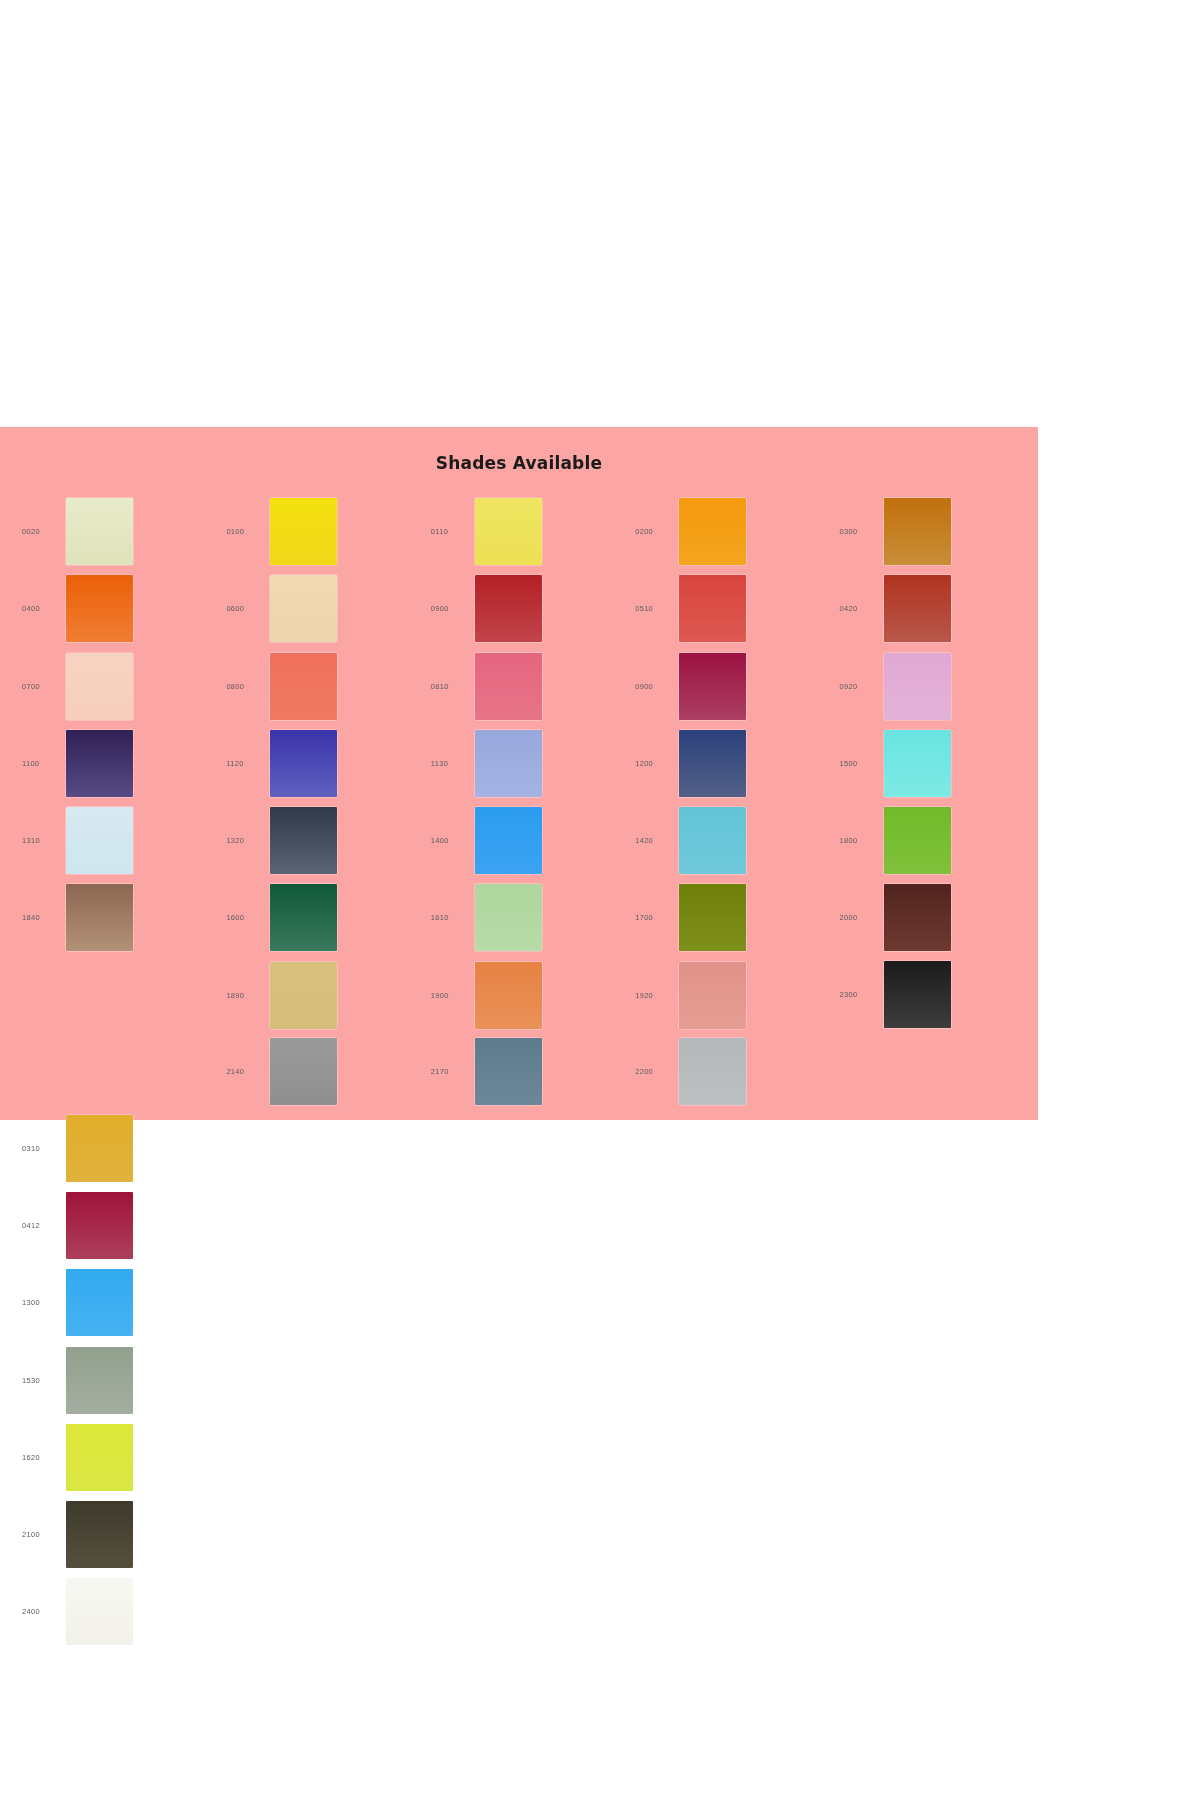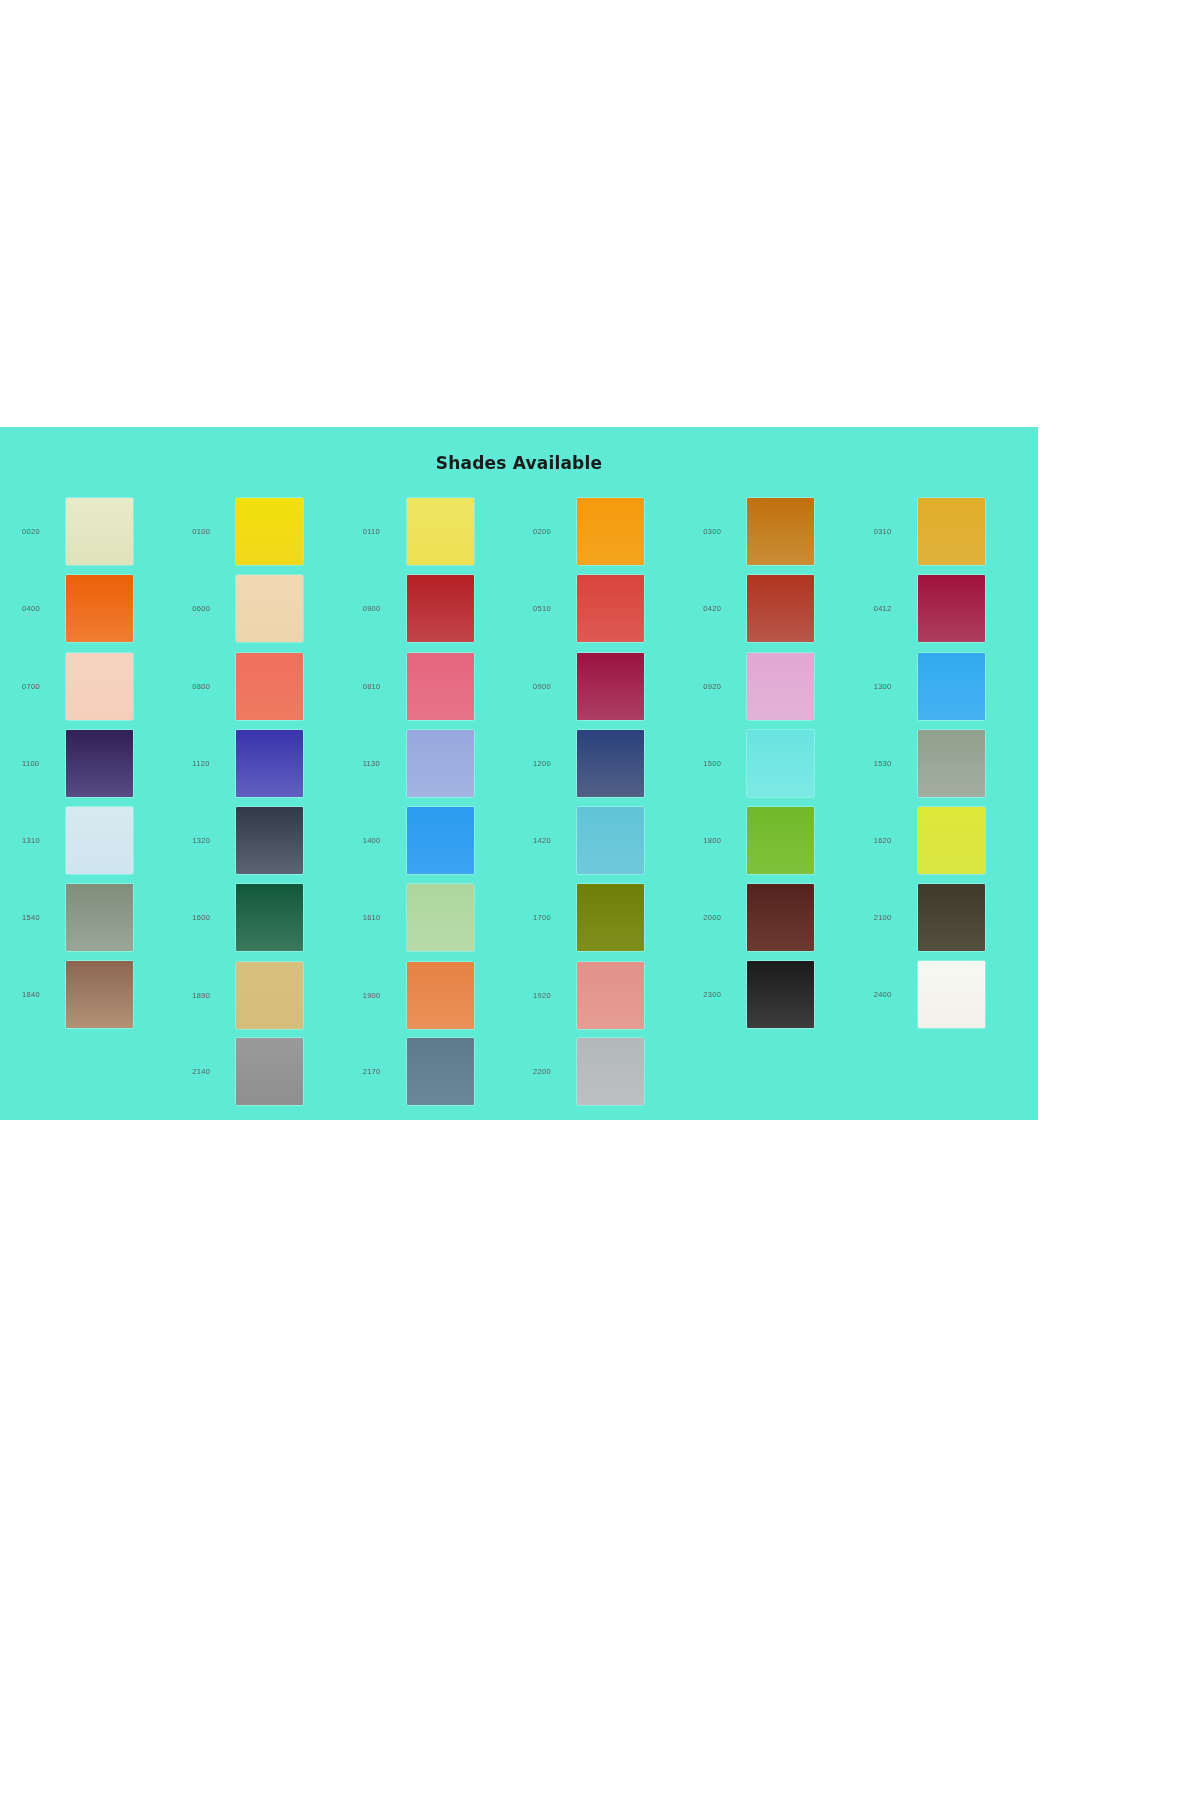--- a/index.html
+++ b/index.html
@@ -19,21 +19,21 @@
     background: #ffffff;
   }
 
   
   #chart-panel {
     position: absolute;
     left: 0px;
     top: 427px;
     width: 1038px;
     height: 693px;
-    background: #5eead4;
+    background: #fca5a5;
   }
 
   #chart-title {
     position: absolute;
     top: 26px;
     left: 0;
     width: 1038px;
     text-align: center;
     font-size: 17px;
     font-weight: bold;
@@ -43,21 +43,21 @@
   }
 
   
   #swatch-grid {
     position: absolute;
     left: 8px;
     top: 66px;
     width: 1022px;
     height: 618px;
     display: grid;
-    grid-template-columns: repeat(6, 1fr);
+    grid-template-columns: repeat(5, 1fr);
     column-gap: 0px;
   }
 
   .shade-column {
     display: flex;
     flex-direction: column;
     row-gap: 0px;
   }
 
   .shade-row {
@@ -115,24 +115,20 @@
           </div>
           <div class="shade-row">
             <span class="shade-code">1100</span>
             <span class="shade-chip" style="background: linear-gradient(rgb(47, 32, 85) 0%, rgb(88, 75, 134) 100%);"></span>
           </div>
           <div class="shade-row">
             <span class="shade-code">1310</span>
             <span class="shade-chip" style="background: linear-gradient(rgb(215, 233, 241) 0%, rgb(207, 229, 239) 100%);"></span>
           </div>
           <div class="shade-row">
-            <span class="shade-code">1540</span>
-            <span class="shade-chip" style="background: linear-gradient(rgb(127, 143, 124) 0%, rgb(154, 166, 151) 100%);"></span>
-          </div>
-          <div class="shade-row">
             <span class="shade-code">1840</span>
             <span class="shade-chip" style="background: linear-gradient(rgb(140, 102, 81) 0%, rgb(178, 146, 119) 100%);"></span>
           </div>
         </div>
         <div class="shade-column">
           <div class="shade-row">
             <span class="shade-code">0100</span>
             <span class="shade-chip" style="background: linear-gradient(rgb(243, 224, 13) 0%, rgb(242, 216, 27) 100%);"></span>
           </div>
           <div class="shade-row">

